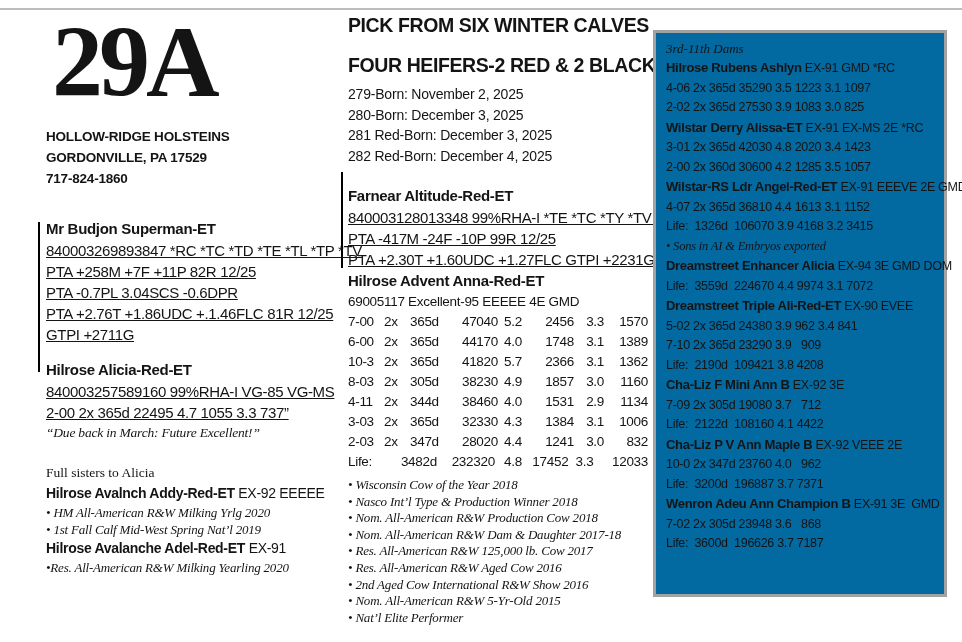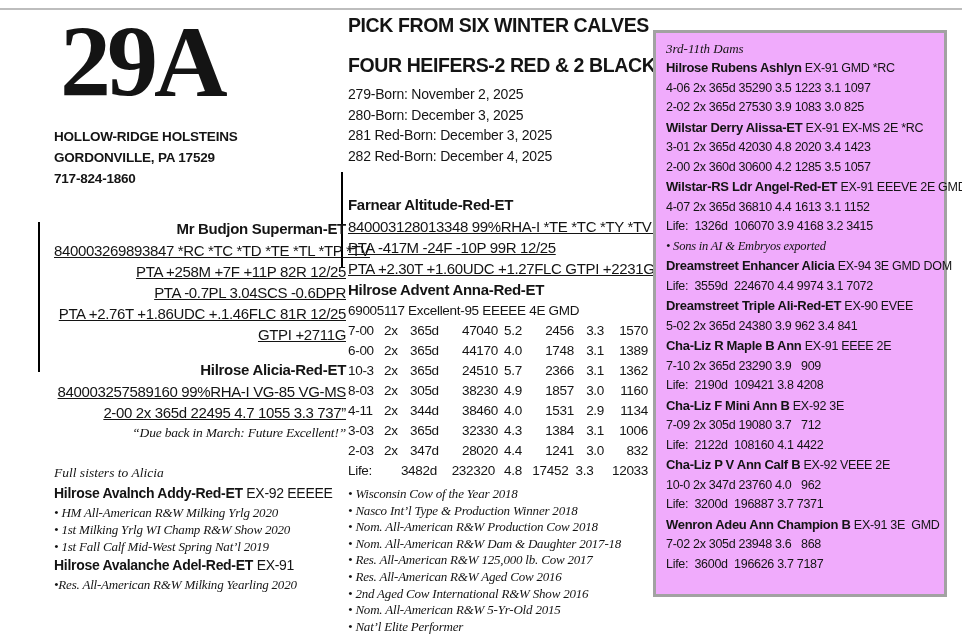--- a/index.html
+++ b/index.html
@@ -3,62 +3,62 @@
 <meta charset="utf-8">
 <style>
   html,body{margin:0;padding:0;}
   body{
     width:962px;height:642px;background:#ffffff;color:#141414;
     font-family:"Liberation Sans",sans-serif;overflow:hidden;position:relative;
   }
   .toprule{position:absolute;top:8px;left:0;width:962px;height:2px;background:#bdbdbd;}
 
   
-  #left-col{position:absolute;left:54px;top:14px;width:292px;}
+  #left-col{position:absolute;left:46px;top:14px;width:292px;}
   .lot{font-family:"Liberation Serif",serif;font-weight:700;font-size:102px;line-height:.95;letter-spacing:-4px;margin-left:6px;}
   .addr{margin-top:16px;font-weight:700;font-size:13.5px;line-height:1.55;letter-spacing:-.2px;}
-  .ped-block{margin-top:28px;text-align:right;}
+  .ped-block{margin-top:28px;}
   .ped-name{font-weight:700;font-size:15px;line-height:22px;letter-spacing:-.3px;white-space:nowrap;}
   .ped-line{font-size:15px;line-height:21px;letter-spacing:-.35px;white-space:nowrap;text-decoration:underline;}
   .dam-note{font-family:"Liberation Serif",serif;font-style:italic;font-size:13.5px;line-height:20px;letter-spacing:-.2px;}
-  .sis-head{font-family:"Liberation Serif",serif;font-style:italic;font-size:13.5px;line-height:20px;margin-top:20px;}
+  .sis-head{font-family:"Liberation Serif",serif;font-size:13.5px;line-height:20px;margin-top:20px;}
   .entry-name{font-size:14px;line-height:21px;letter-spacing:-.3px;white-space:nowrap;}
   .nm{font-weight:700;}
   .sfx{font-weight:400;white-space:pre;}
   .bullet{font-family:"Liberation Serif",serif;font-style:italic;font-size:13px;line-height:17px;letter-spacing:-.2px;white-space:nowrap;}
 
   
   .bracket{position:absolute;width:2px;background:#000;}
   #bracket-left{left:38px;top:222px;height:150px;}
   #bracket-mid{left:341px;top:172px;height:96px;}
 
   
   #mid-col{position:absolute;left:348px;top:14px;width:300px;}
   .title,.subtitle{font-weight:700;font-size:19.5px;line-height:23px;letter-spacing:-.4px;white-space:nowrap;}
   .subtitle{margin-top:17px;}
   #born-lines{margin-top:7px;}
   .born-line{font-size:14px;line-height:20.5px;letter-spacing:-.2px;white-space:nowrap;}
-  #m-ped{margin-top:28px;}
+  #m-ped{margin-top:19px;}
   .m-id{font-size:13.5px;line-height:20px;letter-spacing:-.3px;white-space:nowrap;}
   .rec-row{display:flex;font-size:13.5px;line-height:20px;letter-spacing:-.3px;white-space:pre;}
   .rc{display:inline-block;}
   .rc1{width:36px;}.rc2{width:26px;}.rc3{width:42px;}
   .rc4{width:46px;text-align:right;}.rc5{width:30px;text-align:center;}
   .rc6{width:46px;text-align:right;}.rc7{width:30px;text-align:right;}.rc8{width:44px;text-align:right;}
   .lc{display:inline-block;}
   .lc1{width:42px;}.lc2{width:50px;text-align:right;}.lc3{width:60px;text-align:right;}
   .lc4{width:28px;text-align:right;}.lc5{width:48px;text-align:right;}
   .lc6{width:26px;text-align:right;}.lc7{width:44px;text-align:right;margin-left:12px;}
   #m-bullets{margin-top:5px;}
   .bullet.mid{line-height:16.6px;}
 
   
   #dams-box{
     position:absolute;left:653px;top:30px;width:294px;height:567px;
-    border:3px solid #a2a2a2;box-sizing:border-box;padding:6px 4px 0 10px;background:#f0abfc;
+    border:3px solid #a2a2a2;box-sizing:border-box;padding:6px 4px 0 10px;background:#0369a1;
   }
   .box-head{font-family:"Liberation Serif",serif;font-style:italic;font-size:13px;line-height:19px;}
   .dam-name{font-size:13px;line-height:19.5px;letter-spacing:-.3px;white-space:nowrap;}
   .dam-name .sfx{font-size:12.5px;}
   .drow{font-size:12.5px;line-height:19.5px;letter-spacing:-.3px;white-space:pre;}
   .bullet.box{font-size:12.5px;line-height:19.5px;white-space:nowrap;}
 </style>
 </head>
 <body>
 
@@ -92,21 +92,20 @@
         <div class="ped-line">840003257589160 99%RHA-I VG-85 VG-MS</div>
         <div class="ped-line">2-00  2x  365d  22495  4.7  1055 3.3  737”</div>
       </div>
     <div class="dam-note">“Due back in March: Future Excellent!”</div>
   </div>
 
   <div class="sis-head">Full sisters to Alicia</div>
   <div id="sisters-list">
       <div class="entry-name"><span class="nm">Hilrose Avalnch Addy-Red-ET</span> <span class="sfx">EX-92 EEEEE</span></div>
       <div class="bullet">• HM All-American R&amp;W Milking Yrlg 2020</div>
-      <div class="bullet">• 1st Milking Yrlg WI Champ R&amp;W Show 2020</div>
       <div class="bullet">• 1st Fall Calf Mid-West Spring Nat’l 2019</div>
       <div class="entry-name"><span class="nm">Hilrose Avalanche Adel-Red-ET</span> <span class="sfx">EX-91</span></div>
       <div class="bullet">•Res. All-American R&amp;W Milking Yearling 2020</div>
     </div>
 </div>
 
 <div id="mid-col">
   <div class="title">PICK FROM SIX WINTER CALVES</div>
   <div class="subtitle">FOUR HEIFERS-2 RED &amp; 2 BLACK</div>
   <div id="born-lines">
@@ -123,21 +122,21 @@
         <div class="ped-line">PTA -417M -24F -10P 99R 12/25</div>
         <div class="ped-line">PTA +2.30T +1.60UDC +1.27FLC GTPI +2231G</div>
       </div>
     <div class="ped-name">Hilrose Advent Anna-Red-ET</div>
   </div>
 
   <div class="m-id">69005117 Excellent-95 EEEEE 4E GMD</div>
   <div id="records">
       <div class="rec-row"><span class="rc rc1">7-00</span><span class="rc rc2">2x</span><span class="rc rc3">365d</span><span class="rc rc4">47040</span><span class="rc rc5">5.2</span><span class="rc rc6">2456</span><span class="rc rc7">3.3</span><span class="rc rc8">1570</span></div>
       <div class="rec-row"><span class="rc rc1">6-00</span><span class="rc rc2">2x</span><span class="rc rc3">365d</span><span class="rc rc4">44170</span><span class="rc rc5">4.0</span><span class="rc rc6">1748</span><span class="rc rc7">3.1</span><span class="rc rc8">1389</span></div>
-      <div class="rec-row"><span class="rc rc1">10-3</span><span class="rc rc2">2x</span><span class="rc rc3">365d</span><span class="rc rc4">24510</span><span class="rc rc5">5.7</span><span class="rc rc6">2366</span><span class="rc rc7">3.1</span><span class="rc rc8">1362</span></div>
+      <div class="rec-row"><span class="rc rc1">10-3</span><span class="rc rc2">2x</span><span class="rc rc3">365d</span><span class="rc rc4">41820</span><span class="rc rc5">5.7</span><span class="rc rc6">2366</span><span class="rc rc7">3.1</span><span class="rc rc8">1362</span></div>
       <div class="rec-row"><span class="rc rc1">8-03</span><span class="rc rc2">2x</span><span class="rc rc3">305d</span><span class="rc rc4">38230</span><span class="rc rc5">4.9</span><span class="rc rc6">1857</span><span class="rc rc7">3.0</span><span class="rc rc8">1160</span></div>
       <div class="rec-row"><span class="rc rc1">4-11</span><span class="rc rc2">2x</span><span class="rc rc3">344d</span><span class="rc rc4">38460</span><span class="rc rc5">4.0</span><span class="rc rc6">1531</span><span class="rc rc7">2.9</span><span class="rc rc8">1134</span></div>
       <div class="rec-row"><span class="rc rc1">3-03</span><span class="rc rc2">2x</span><span class="rc rc3">365d</span><span class="rc rc4">32330</span><span class="rc rc5">4.3</span><span class="rc rc6">1384</span><span class="rc rc7">3.1</span><span class="rc rc8">1006</span></div>
       <div class="rec-row"><span class="rc rc1">2-03</span><span class="rc rc2">2x</span><span class="rc rc3">347d</span><span class="rc rc4">28020</span><span class="rc rc5">4.4</span><span class="rc rc6">1241</span><span class="rc rc7">3.0</span><span class="rc rc8">832</span></div>
     </div>
   <div class="rec-row" id="life-row"><span class="lc lc1">Life:</span><span class="lc lc2">3482d</span><span class="lc lc3">232320</span><span class="lc lc4">4.8</span><span class="lc lc5">17452</span><span class="lc lc6">3.3</span><span class="lc lc7">12033</span></div>
   <div id="m-bullets">
       <div class="bullet mid">• Wisconsin Cow of the Year 2018</div>
       <div class="bullet mid">• Nasco Int’l Type &amp; Production Winner 2018</div>
       <div class="bullet mid">• Nom. All-American R&amp;W Production Cow 2018</div>
@@ -160,26 +159,25 @@
       <div class="drow">3-01 2x 365d 42030 4.8 2020 3.4 1423</div>
       <div class="drow">2-00 2x 360d 30600 4.2 1285 3.5 1057</div>
       <div class="dam-name"><span class="nm">Wilstar-RS Ldr Angel-Red-ET</span> <span class="sfx">EX-91 EEEVE 2E GMD</span></div>
       <div class="drow">4-07 2x 365d 36810 4.4 1613 3.1 1152</div>
       <div class="drow">Life:  1326d  106070 3.9 4168 3.2 3415</div>
       <div class="bullet box">• Sons in AI &amp; Embryos exported</div>
       <div class="dam-name"><span class="nm">Dreamstreet Enhancer Alicia</span> <span class="sfx">EX-94 3E GMD DOM</span></div>
       <div class="drow">Life:  3559d  224670 4.4 9974 3.1 7072</div>
       <div class="dam-name"><span class="nm">Dreamstreet Triple Ali-Red-ET</span> <span class="sfx">EX-90 EVEE</span></div>
       <div class="drow">5-02 2x 365d 24380 3.9 962 3.4 841</div>
-      <div class="dam-name"><span class="nm">Cha-Liz R Maple B Ann</span> <span class="sfx">EX-91 EEEE 2E</span></div>
       <div class="drow">7-10 2x 365d 23290 3.9   909</div>
       <div class="drow">Life:  2190d  109421 3.8 4208</div>
       <div class="dam-name"><span class="nm">Cha-Liz F Mini Ann B</span> <span class="sfx">EX-92 3E</span></div>
       <div class="drow">7-09 2x 305d 19080 3.7   712</div>
       <div class="drow">Life:  2122d  108160 4.1 4422</div>
-      <div class="dam-name"><span class="nm">Cha-Liz P V Ann Calf B</span> <span class="sfx">EX-92 VEEE 2E</span></div>
+      <div class="dam-name"><span class="nm">Cha-Liz P V Ann Maple B</span> <span class="sfx">EX-92 VEEE 2E</span></div>
       <div class="drow">10-0 2x 347d 23760 4.0   962</div>
       <div class="drow">Life:  3200d  196887 3.7 7371</div>
       <div class="dam-name"><span class="nm">Wenron Adeu Ann Champion B</span> <span class="sfx">EX-91 3E  GMD</span></div>
       <div class="drow">7-02 2x 305d 23948 3.6   868</div>
       <div class="drow">Life:  3600d  196626 3.7 7187</div>
     </div>
 </div>
 
 </body></html>

